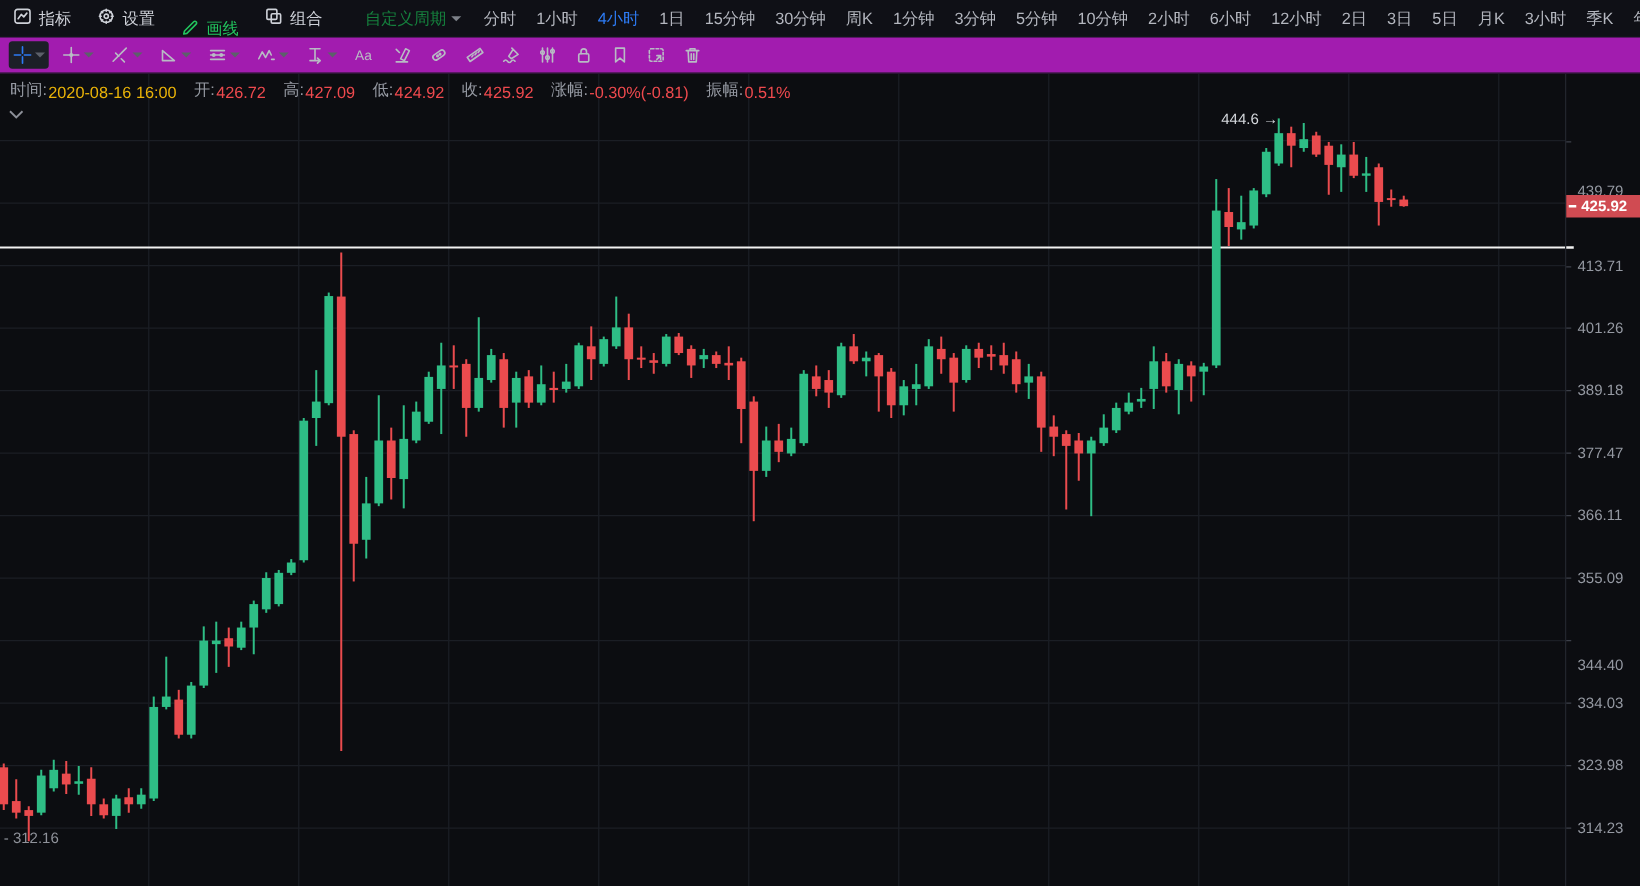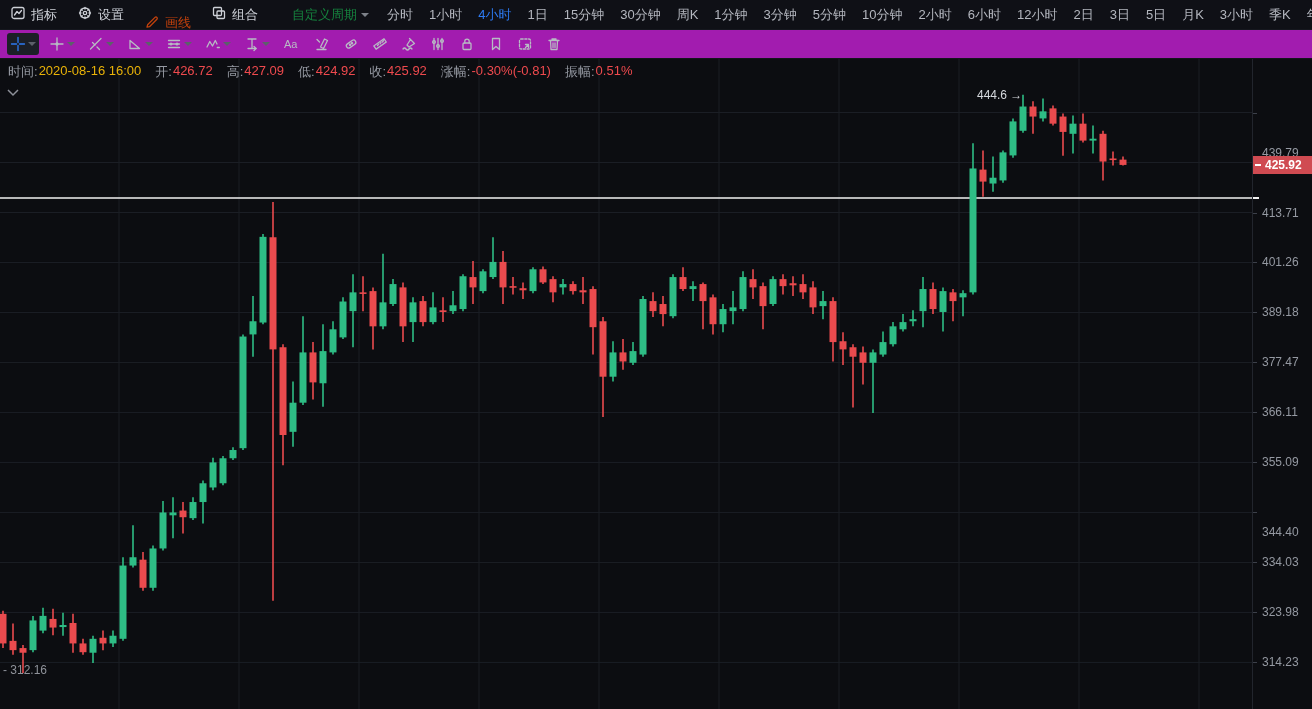--- a/index.html
+++ b/index.html
@@ -5,41 +5,41 @@
   html,body{margin:0;padding:0;width:1312px;height:709px;overflow:hidden;
     background:#0c0d11;font-family:"Liberation Sans","DejaVu Sans",sans-serif;
     position:relative;color:#c7cad1;-webkit-font-smoothing:antialiased;}
   #chart-svg{position:absolute;left:0;top:0;z-index:1;}
   
   .row1{position:absolute;top:0;left:0;right:0;height:30px;background:#0f1016;
     display:flex;align-items:center;padding:0 10px;box-sizing:border-box;z-index:6;
     border-bottom:1px solid #15171e;}
   .menu-item{display:flex;align-items:center;gap:5px;margin-right:20px;color:#ced1d8;
     font-size:13px;cursor:pointer;white-space:nowrap;}
-  .menu-item.active{color:#c2410c;margin-top:17px;}
+  .menu-item.active{color:#22c55e;margin-top:17px;}
   .v-sep{width:1px;height:14px;background:#2a2d36;margin:0 14px 0 0;}
   .period{display:flex;align-items:center;gap:4px;color:#15803d;font-size:13px;
     margin-right:18px;cursor:pointer;white-space:nowrap;}
   .tfs{display:flex;align-items:center;gap:16px;font-size:13px;color:#b4b7bf;}
   .tf{cursor:pointer;white-space:nowrap;}
   .tf.active{color:#2d7bf4;}
   .caret{width:0;height:0;border-left:4px solid transparent;border-right:4px solid transparent;
     border-top:4px solid #7d8189;display:inline-block;}
   
   .row2{position:absolute;top:30px;left:0;right:0;height:29px;background:#a21caf;
     display:flex;align-items:center;padding:0 7px;box-sizing:border-box;z-index:6;
     border-bottom:1px solid #13151b;}
   .tool{display:flex;align-items:center;gap:2px;padding:3px 3px;margin-right:7px;
     color:#b8bbc4;cursor:pointer;border-radius:3px;}
   .tool.active{background:#1c1f27;color:#2d7bf4;}
   .tool svg{display:block;}
   
   .infobar{position:absolute;top:63px;left:8px;z-index:7;display:flex;gap:14px;
     font-size:13px;white-space:nowrap;}
-  .seg{display:flex;gap:1px;}
+  .seg{display:flex;gap:1px;align-items:flex-end;}
   .seg .lbl{color:#9599a2;}
   .seg .val{color:#ef4a4e;}
   .seg .val.plain{color:#eab308;}
   
   .chevron{position:absolute;top:84px;left:6px;z-index:7;color:#8d9099;cursor:pointer;}
   .annotation{position:absolute;z-index:3;font-size:12px;white-space:nowrap;
     transform:translateY(-50%);}
   
   .axis{position:absolute;top:59px;right:0;bottom:0;width:59px;background:#0c0d11;
     border-left:1px solid #22252d;z-index:4;cursor:ns-resize;}

